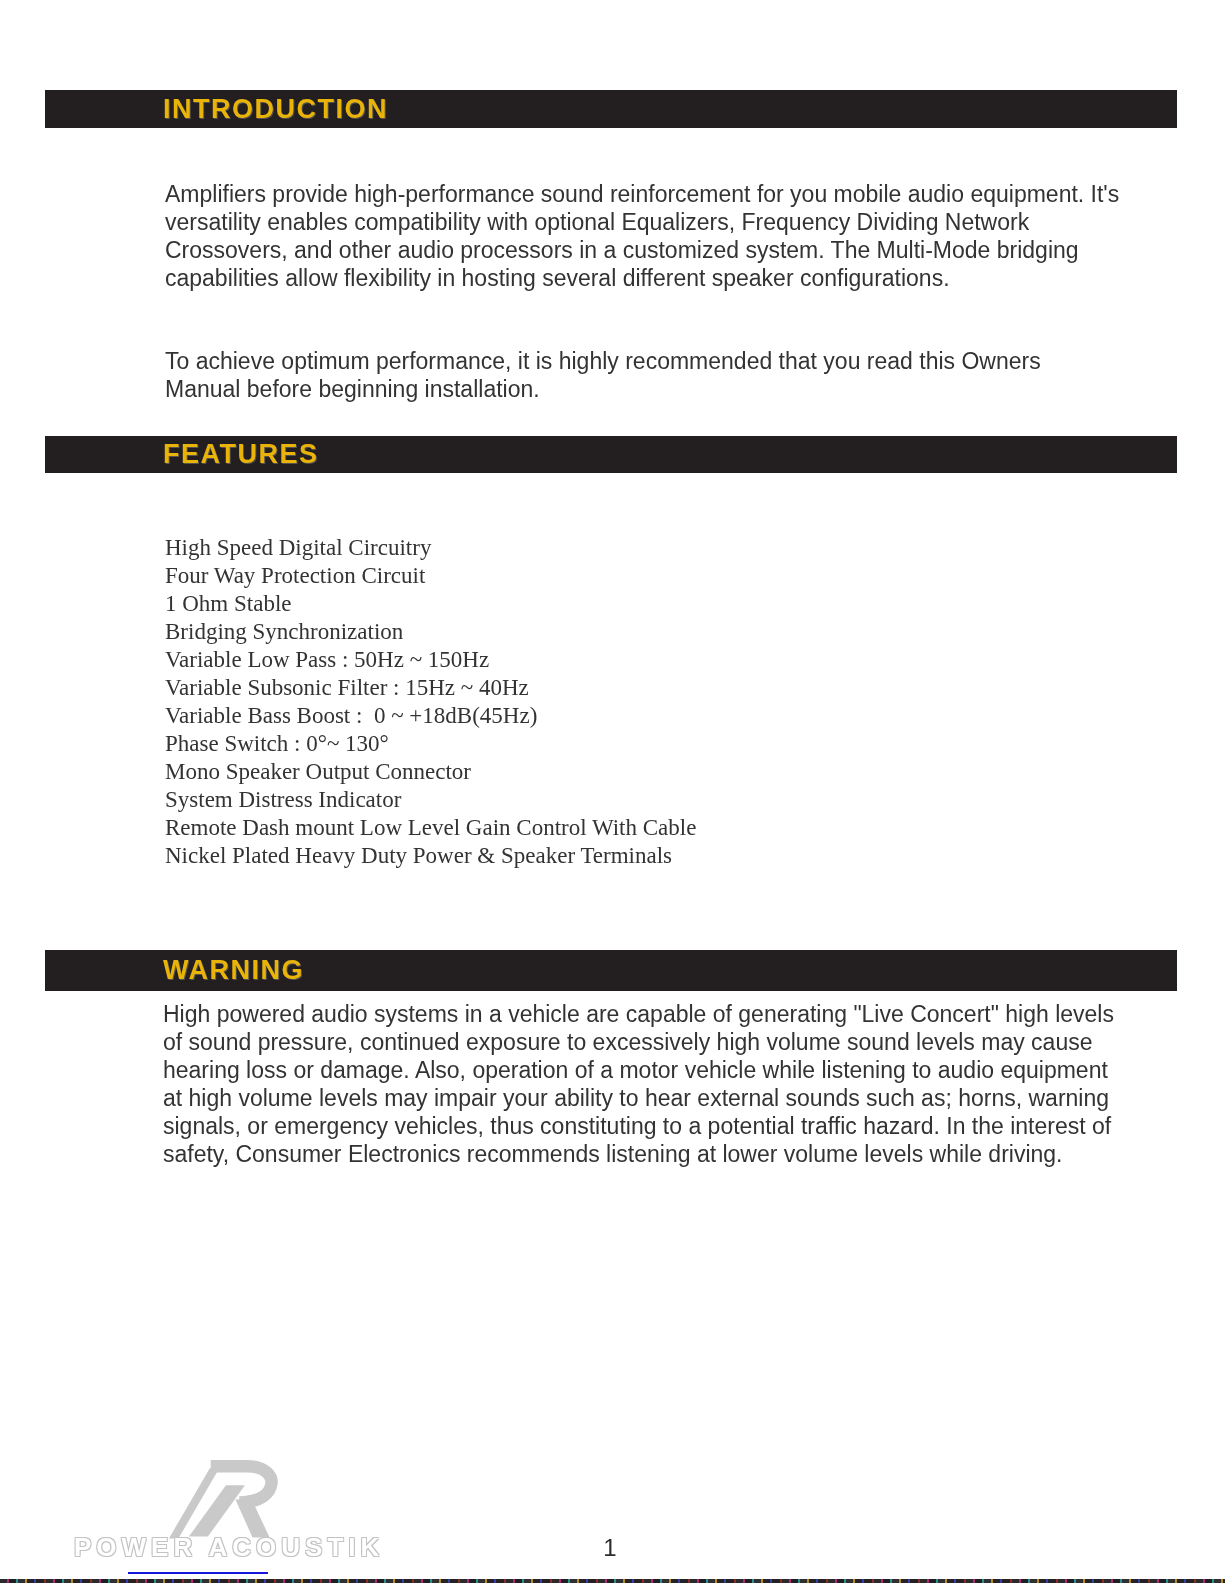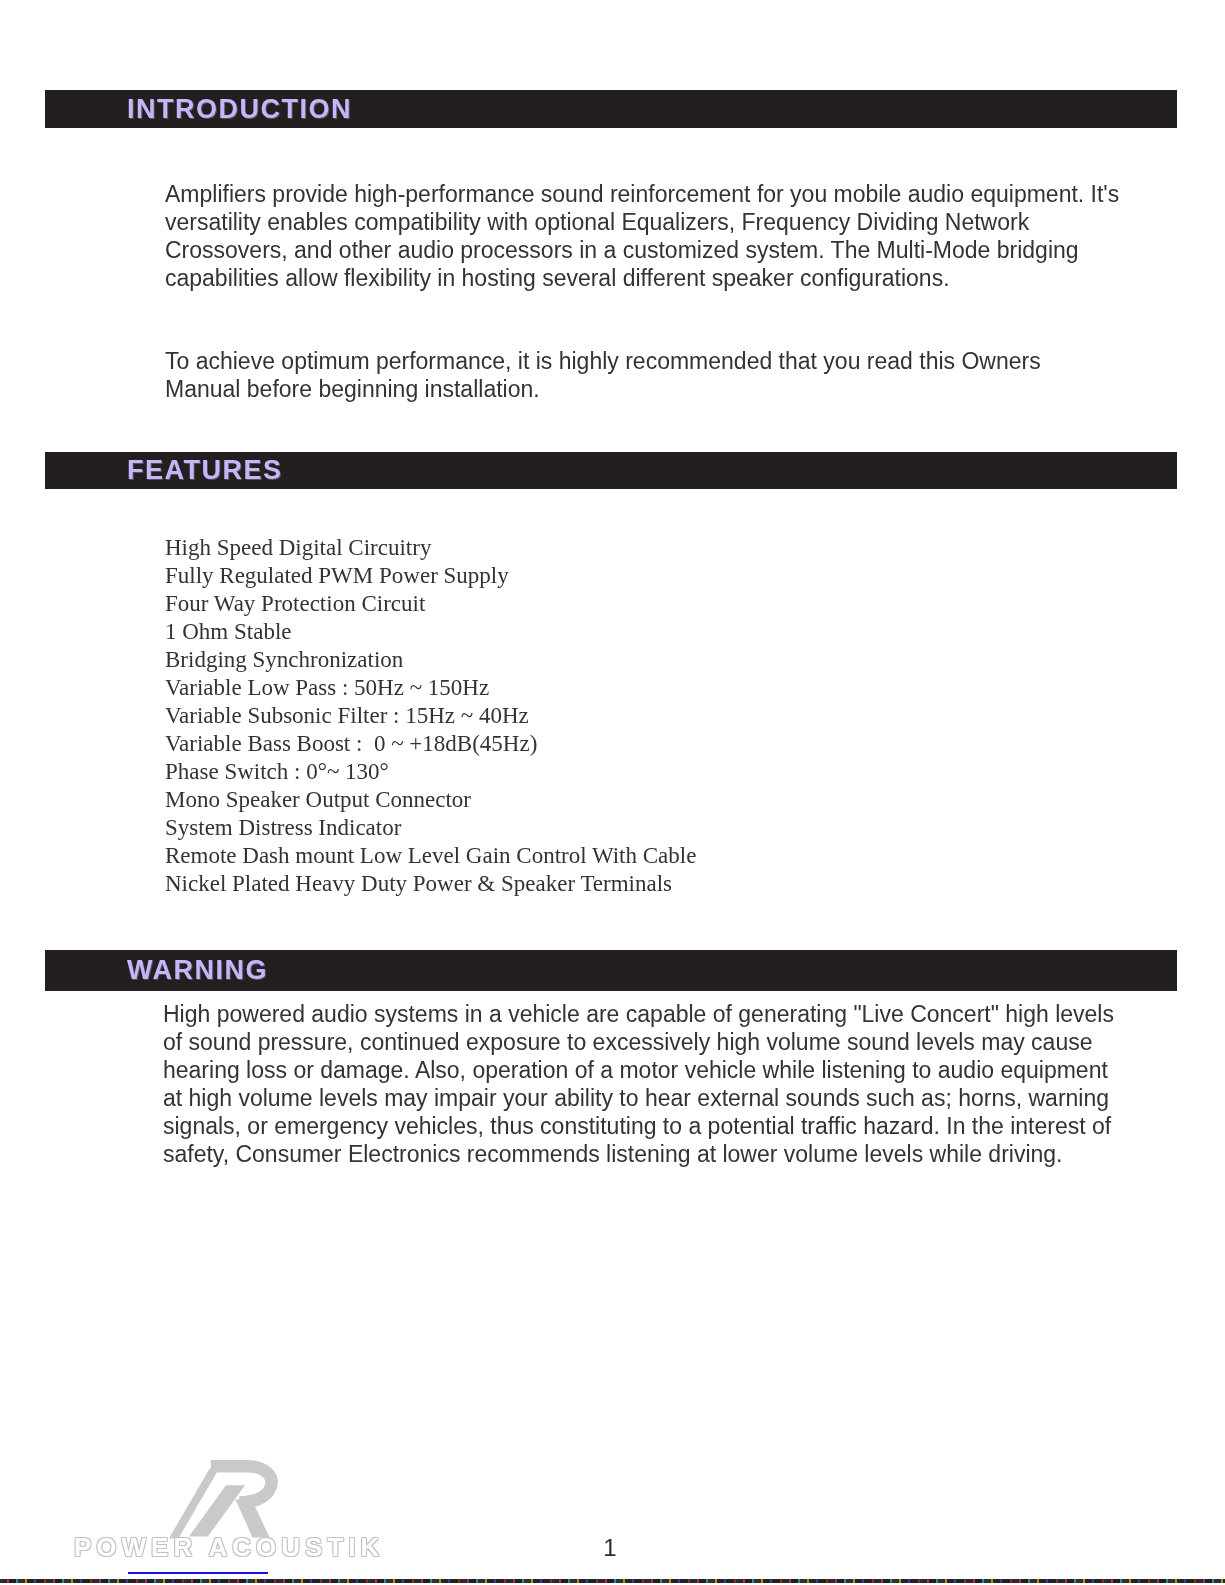--- a/index.html
+++ b/index.html
@@ -19,29 +19,29 @@
   .section-bar {
     position: absolute;
     left: 45px;
     width: 1132px;
     height: 38px;
     background: #231f20;
     display: flex;
     align-items: center;
   }
   .section-bar .bar-title {
-    color: #c4b5fd;
+    color: #eab308;
     font-size: 27px;
     font-weight: bold;
     letter-spacing: 1.5px;
-    padding-left: 82px;
+    padding-left: 118px;
     text-shadow: 1px 1px 0 #555351;
   }
   .bar-intro   { top: 90px; }
-  .bar-features{ top: 452px; height: 37px; }
+  .bar-features{ top: 436px; height: 37px; }
   .bar-warning { top: 950px; height: 41px; }
 
   .body-par {
     position: absolute;
     left: 165px;
     font-size: 23px;
     line-height: 28px;
     color: #333333;
     margin: 0;
   }
@@ -123,21 +123,20 @@
     <span class="bar-title">INTRODUCTION</span>
   </div>
   <p class="body-par par-intro-2">To achieve optimum performance, it is highly recommended that you read this Owners Manual before beginning installation.</p>
   <p class="body-par par-intro-1">Amplifiers provide high-performance sound reinforcement for you mobile audio equipment. It's versatility enables compatibility with optional Equalizers, Frequency Dividing Network Crossovers, and other audio processors in a customized system. The Multi-Mode bridging capabilities allow flexibility in hosting several different speaker configurations.</p>
 
   <div class="section-bar bar-features">
     <span class="bar-title">FEATURES</span>
   </div>
   <ul class="features-list">
     <li>High Speed Digital Circuitry</li>
-    <li>Fully Regulated PWM Power Supply</li>
     <li>Four Way Protection Circuit</li>
     <li>1 Ohm Stable</li>
     <li>Bridging Synchronization</li>
     <li>Variable Low Pass : 50Hz ~ 150Hz</li>
     <li>Variable Subsonic Filter : 15Hz ~ 40Hz</li>
     <li>Variable Bass Boost :  0 ~ +18dB(45Hz)</li>
     <li>Phase Switch : 0°~ 130°</li>
     <li>Mono Speaker Output Connector</li>
     <li>System Distress Indicator</li>
     <li>Remote Dash mount Low Level Gain Control With Cable</li>

